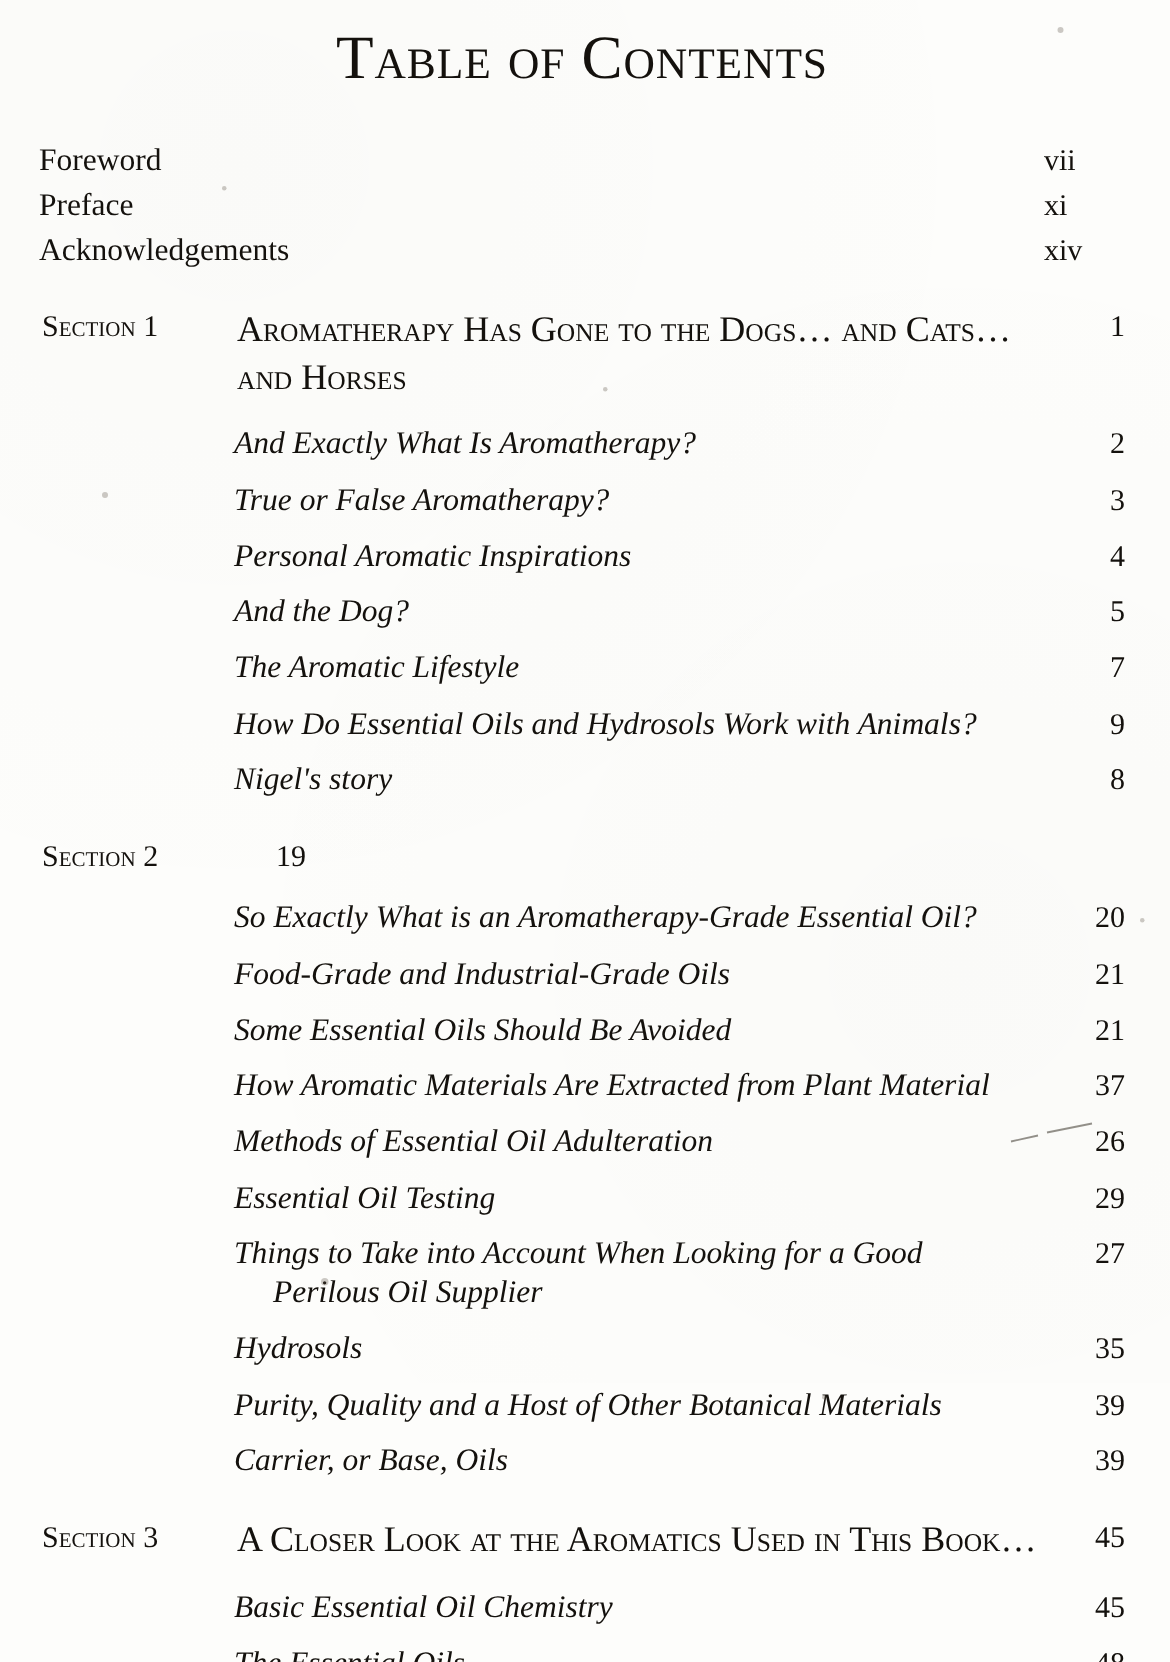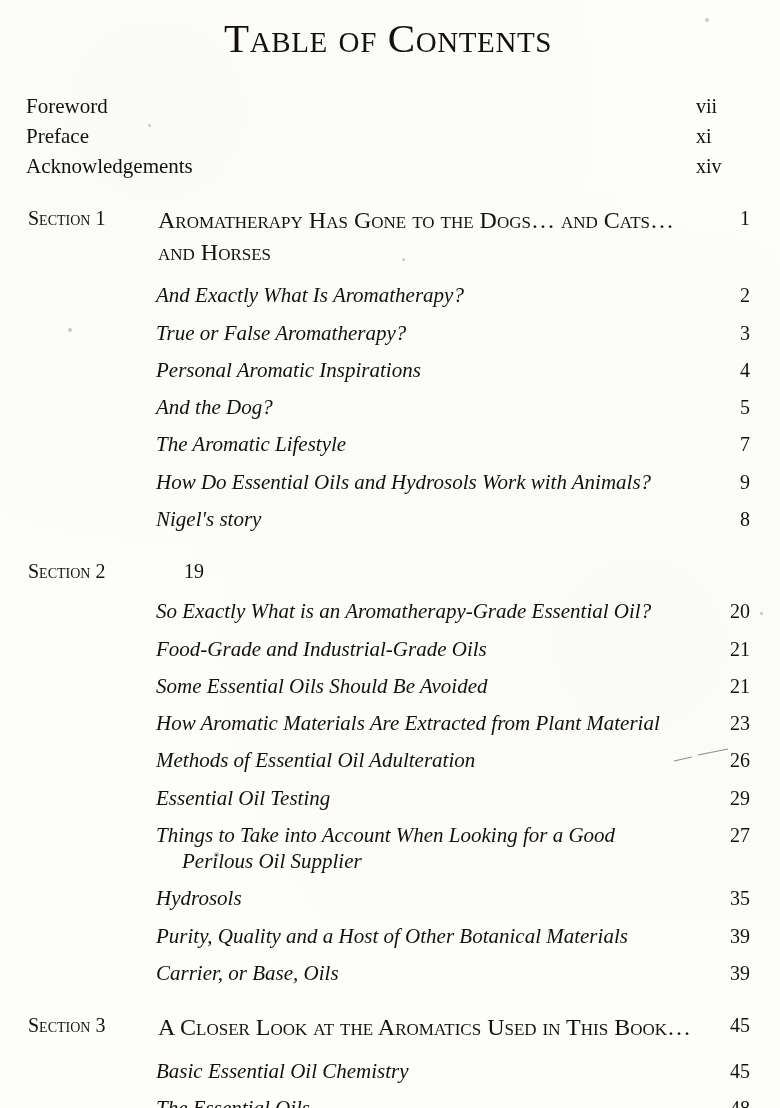--- a/index.html
+++ b/index.html
@@ -202,21 +202,21 @@
       <div class="entry">
         <div class="entry-label">Food-Grade and Industrial-Grade Oils</div>
         <div class="entry-page">21</div>
       </div>
       <div class="entry">
         <div class="entry-label">Some Essential Oils Should Be Avoided</div>
         <div class="entry-page">21</div>
       </div>
       <div class="entry">
         <div class="entry-label">How Aromatic Materials Are Extracted from Plant Material</div>
-        <div class="entry-page">23</div>
+        <div class="entry-page">37</div>
       </div>
       <div class="entry">
         <div class="entry-label">Methods of Essential Oil Adulteration</div>
         <div class="entry-page">26</div>
       </div>
       <div class="entry">
         <div class="entry-label">Essential Oil Testing</div>
         <div class="entry-page">29</div>
       </div>
       <div class="entry">

